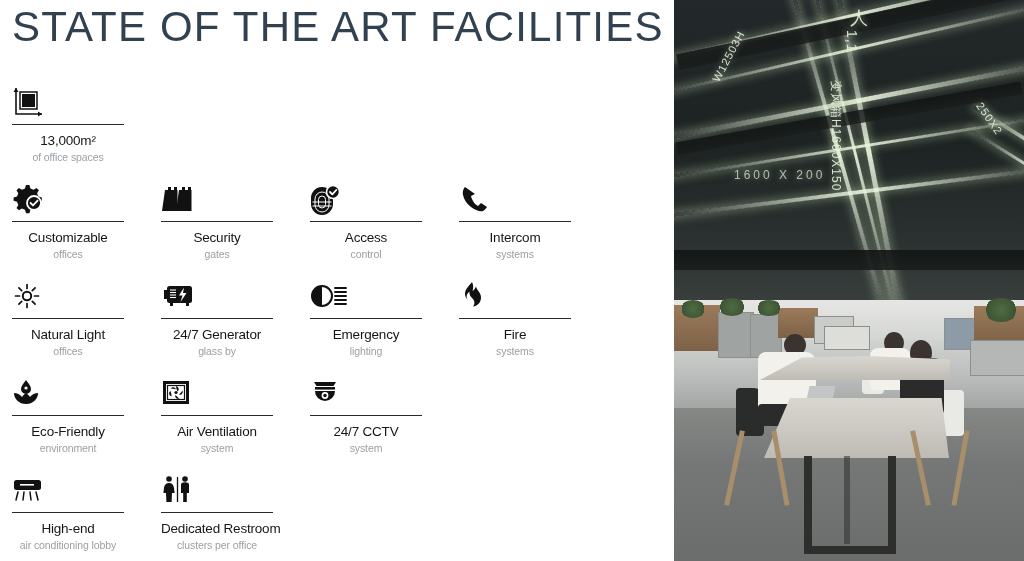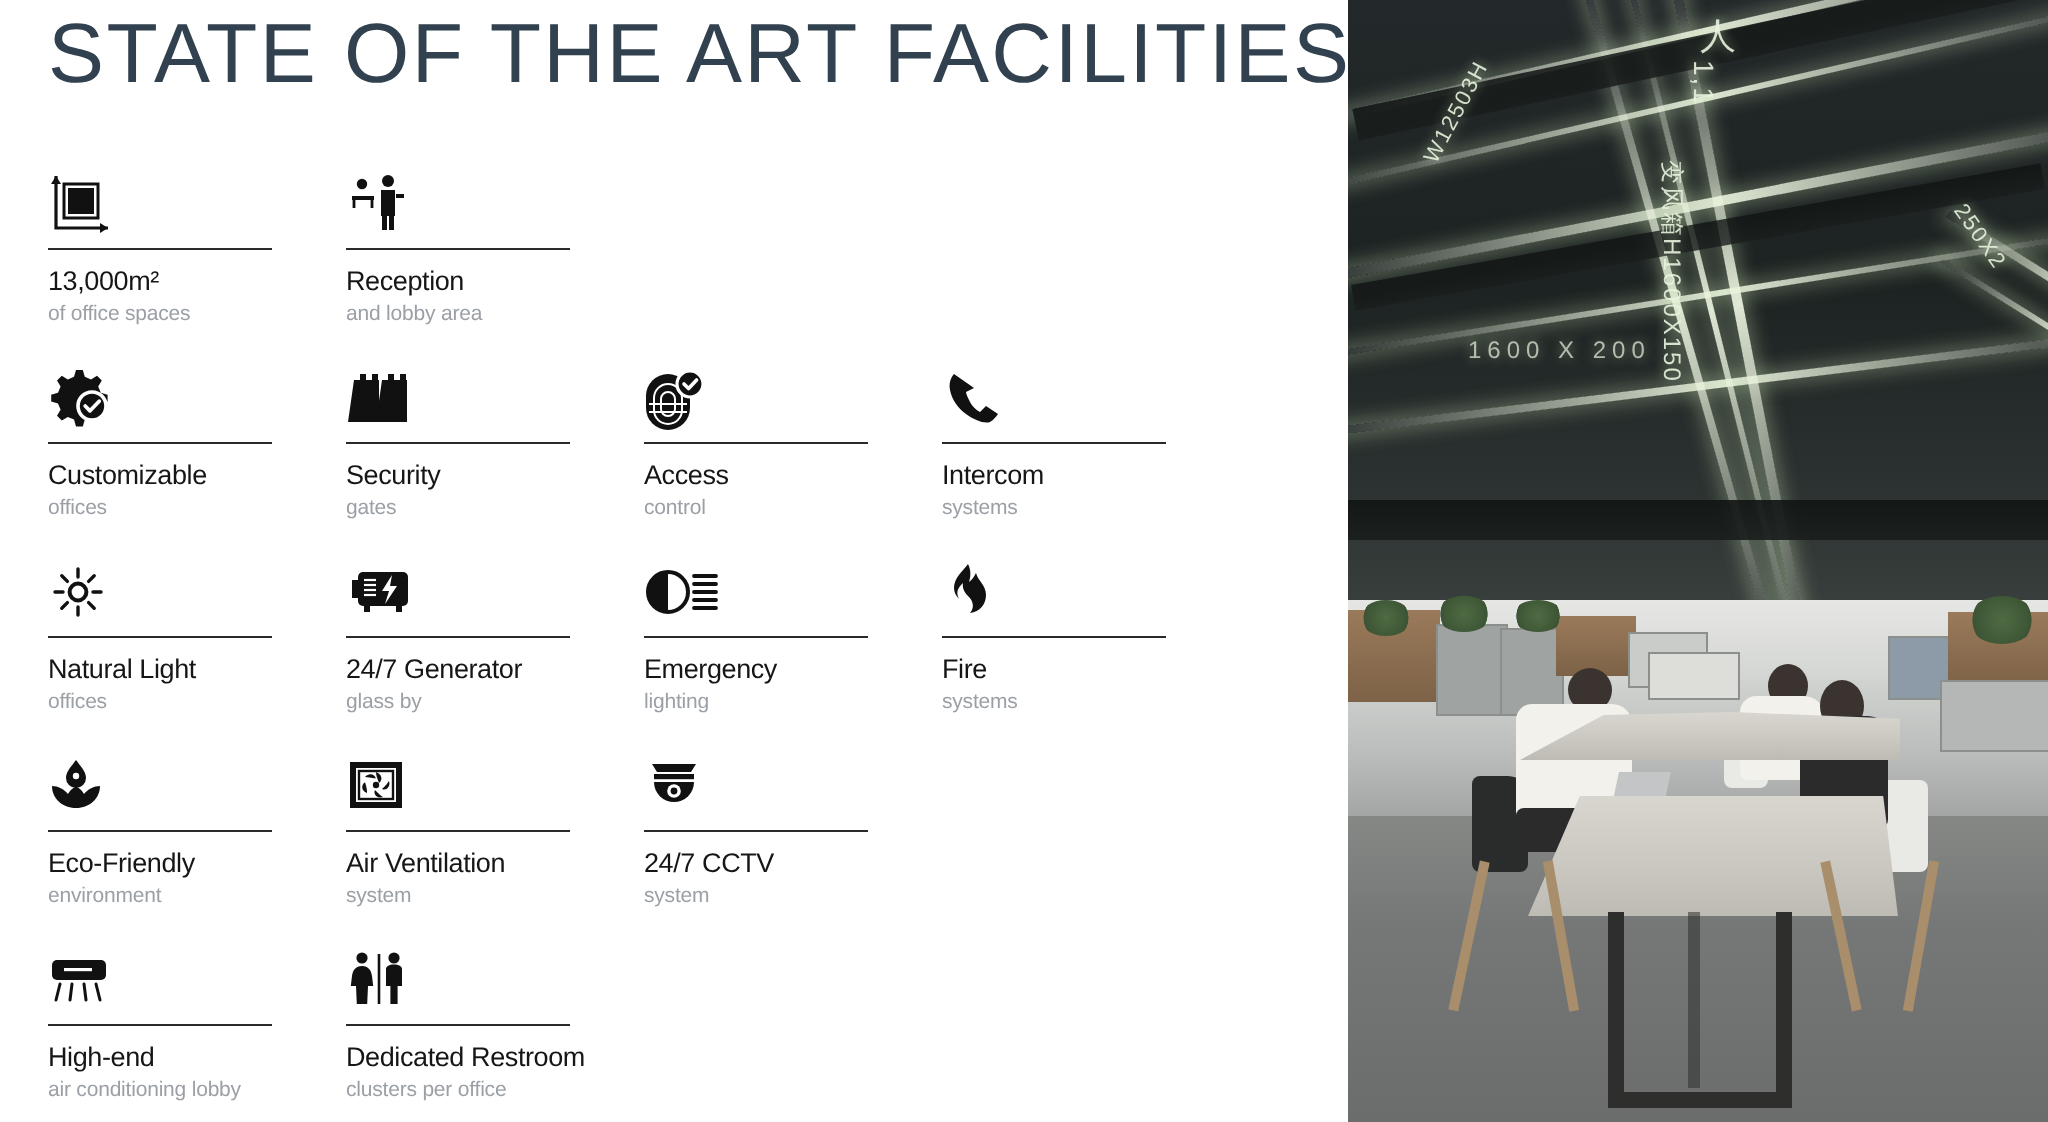--- a/index.html
+++ b/index.html
@@ -16,21 +16,21 @@
   .page {
     position: relative;
     width: 1024px;
     height: 561px;
     background: #ffffff;
   }
 
   
   .left-panel {
     position: absolute;
-    left: 16px; top: 0;
+    left: 4px; top: 0;
     width: 674px;
     height: 549px;
     background: #ffffff;
     text-decoration: underline;
   }
 
   .page-title {
     position: absolute;
     left: 8px;
     top: 2px;
@@ -86,21 +86,21 @@
   .feature-sub {
     font-size: 10.5px;
     line-height: 14px;
     color: #9ba0a6;
     letter-spacing: -0.1px;
     white-space: nowrap;
     margin-top: 1px;
   }
 
   
-  .feature-label, .feature-sub { overflow: visible; }
+  .feature-label, .feature-sub { overflow: visible; text-align: center; }
 
   
   .photo {
     position: absolute;
     left: 674px;
     top: 0;
     width: 350px;
     height: 561px;
     overflow: hidden;
     background: #1b1f1c;
@@ -219,36 +219,20 @@
               <rect x="8" y="6" width="17" height="17" fill="none" stroke="#111" stroke-width="1.5"></rect>
               <rect x="10" y="8" width="13" height="13" fill="#111"></rect>
             </svg>
           </div>
           <div class="feature-rule"></div>
           <div class="feature-label">13,000m²</div>
           <div class="feature-sub">of office spaces</div>
         </div>
 
 
-        <div class="feature">
-          <div class="feature-icon">
-            <svg width="34" height="32" viewBox="0 0 34 32">
-              <circle cx="8" cy="6" r="2.6" fill="#111"></circle>
-              <path d="M3 12 h11 v2 h-11 z" fill="#111"></path>
-              <path d="M4 14 v4 M13 14 v4" stroke="#111" stroke-width="1.4"></path>
-              <circle cx="21" cy="4.5" r="3" fill="#111"></circle>
-              <path d="M17.5 9 h7 v13 h-7 z" fill="#111"></path>
-              <path d="M18 22 h2.5 v7 h-2.5 z M21.5 22 h2.5 v7 h-2.5 z" fill="#111"></path>
-              <path d="M25 11 h4 v2 h-4 z" fill="#111"></path>
-            </svg>
-          </div>
-          <div class="feature-rule"></div>
-          <div class="feature-label">Reception</div>
-          <div class="feature-sub">and lobby area</div>
-        </div>
 
       </div>
 
       <div class="feature-row">
         <div class="feature">
           <div class="feature-icon">
             <svg width="34" height="32" viewBox="0 0 34 32">
               <path d="M14 2 l3.4 0 l1 3.4 l3.1 1.3 l3-1.8 l2.4 2.4 l-1.8 3 l1.3 3.1 l3.4 1 l0 3.4 l-3.4 1 l-1.3 3.1 l1.8 3 l-2.4 2.4 l-3-1.8 l-3.1 1.3 l-1 3.4 l-3.4 0 l-1-3.4 l-3.1-1.3 l-3 1.8 l-2.4-2.4 l1.8-3 l-1.3-3.1 l-3.4-1 l0-3.4 l3.4-1 l1.3-3.1 l-1.8-3 l2.4-2.4 l3 1.8 l3.1-1.3 z" fill="#111"></path>
               <circle cx="22" cy="20" r="7" fill="#111" stroke="#fff" stroke-width="1.8"></circle>
               <path d="M18.6 20 l2.4 2.4 l4.6 -4.8" fill="none" stroke="#fff" stroke-width="1.9" stroke-linecap="round" stroke-linejoin="round"></path>

